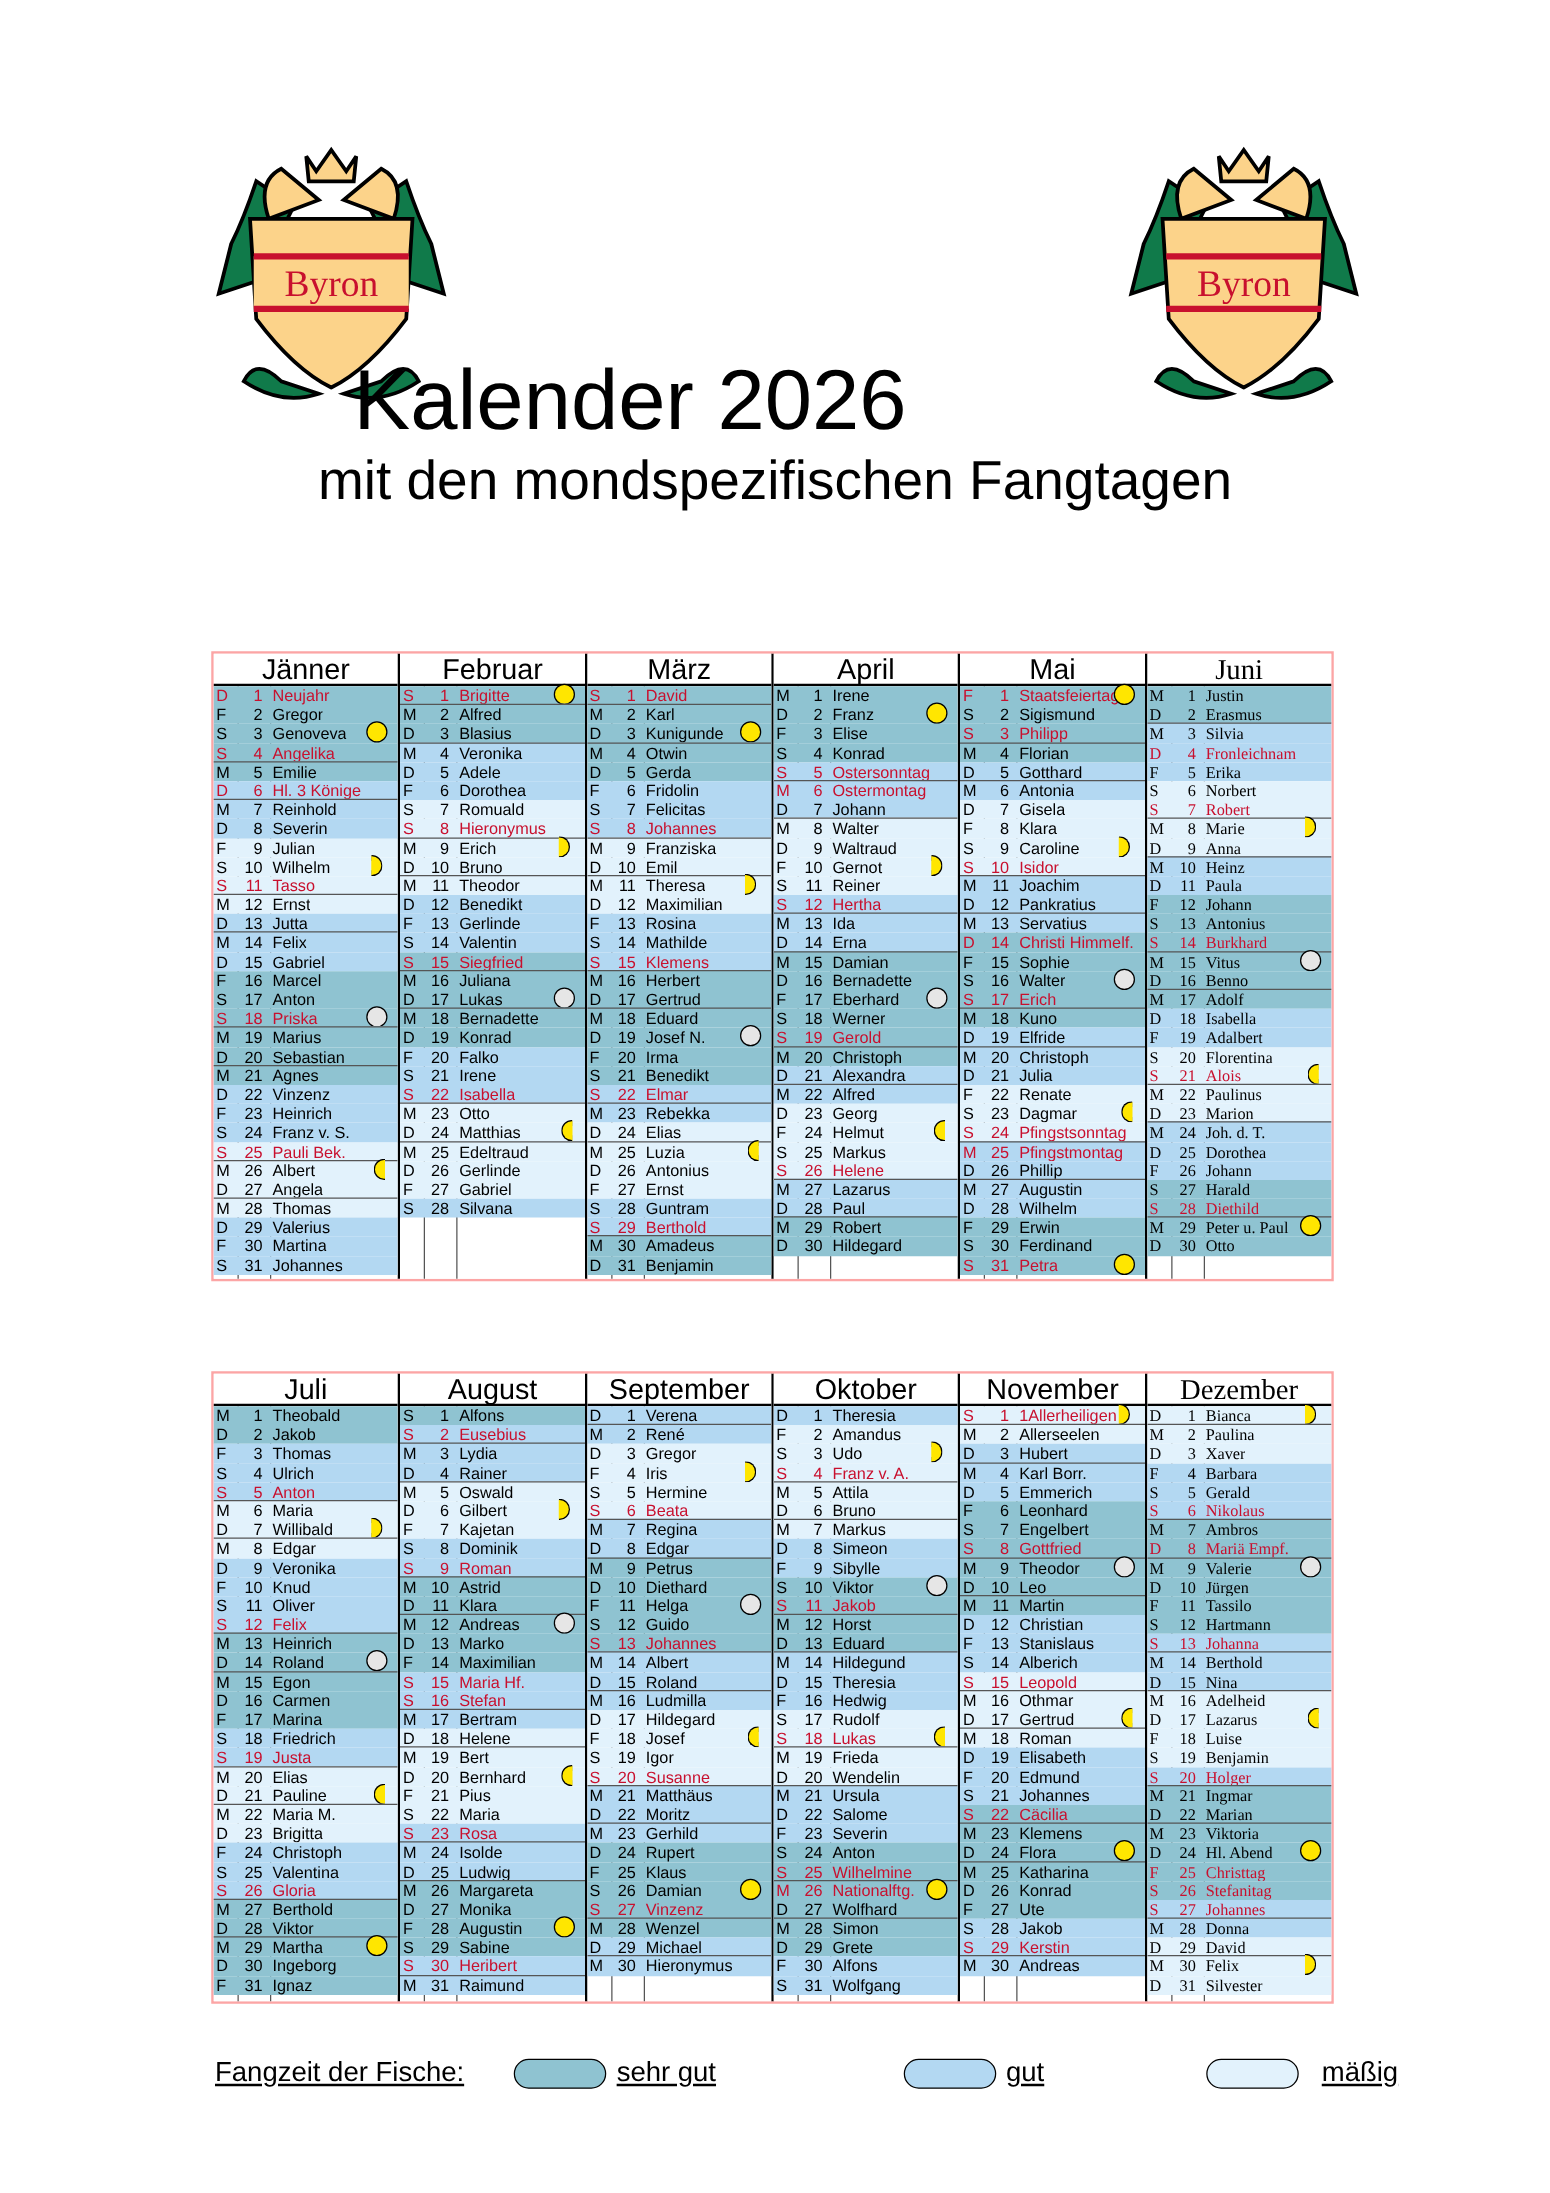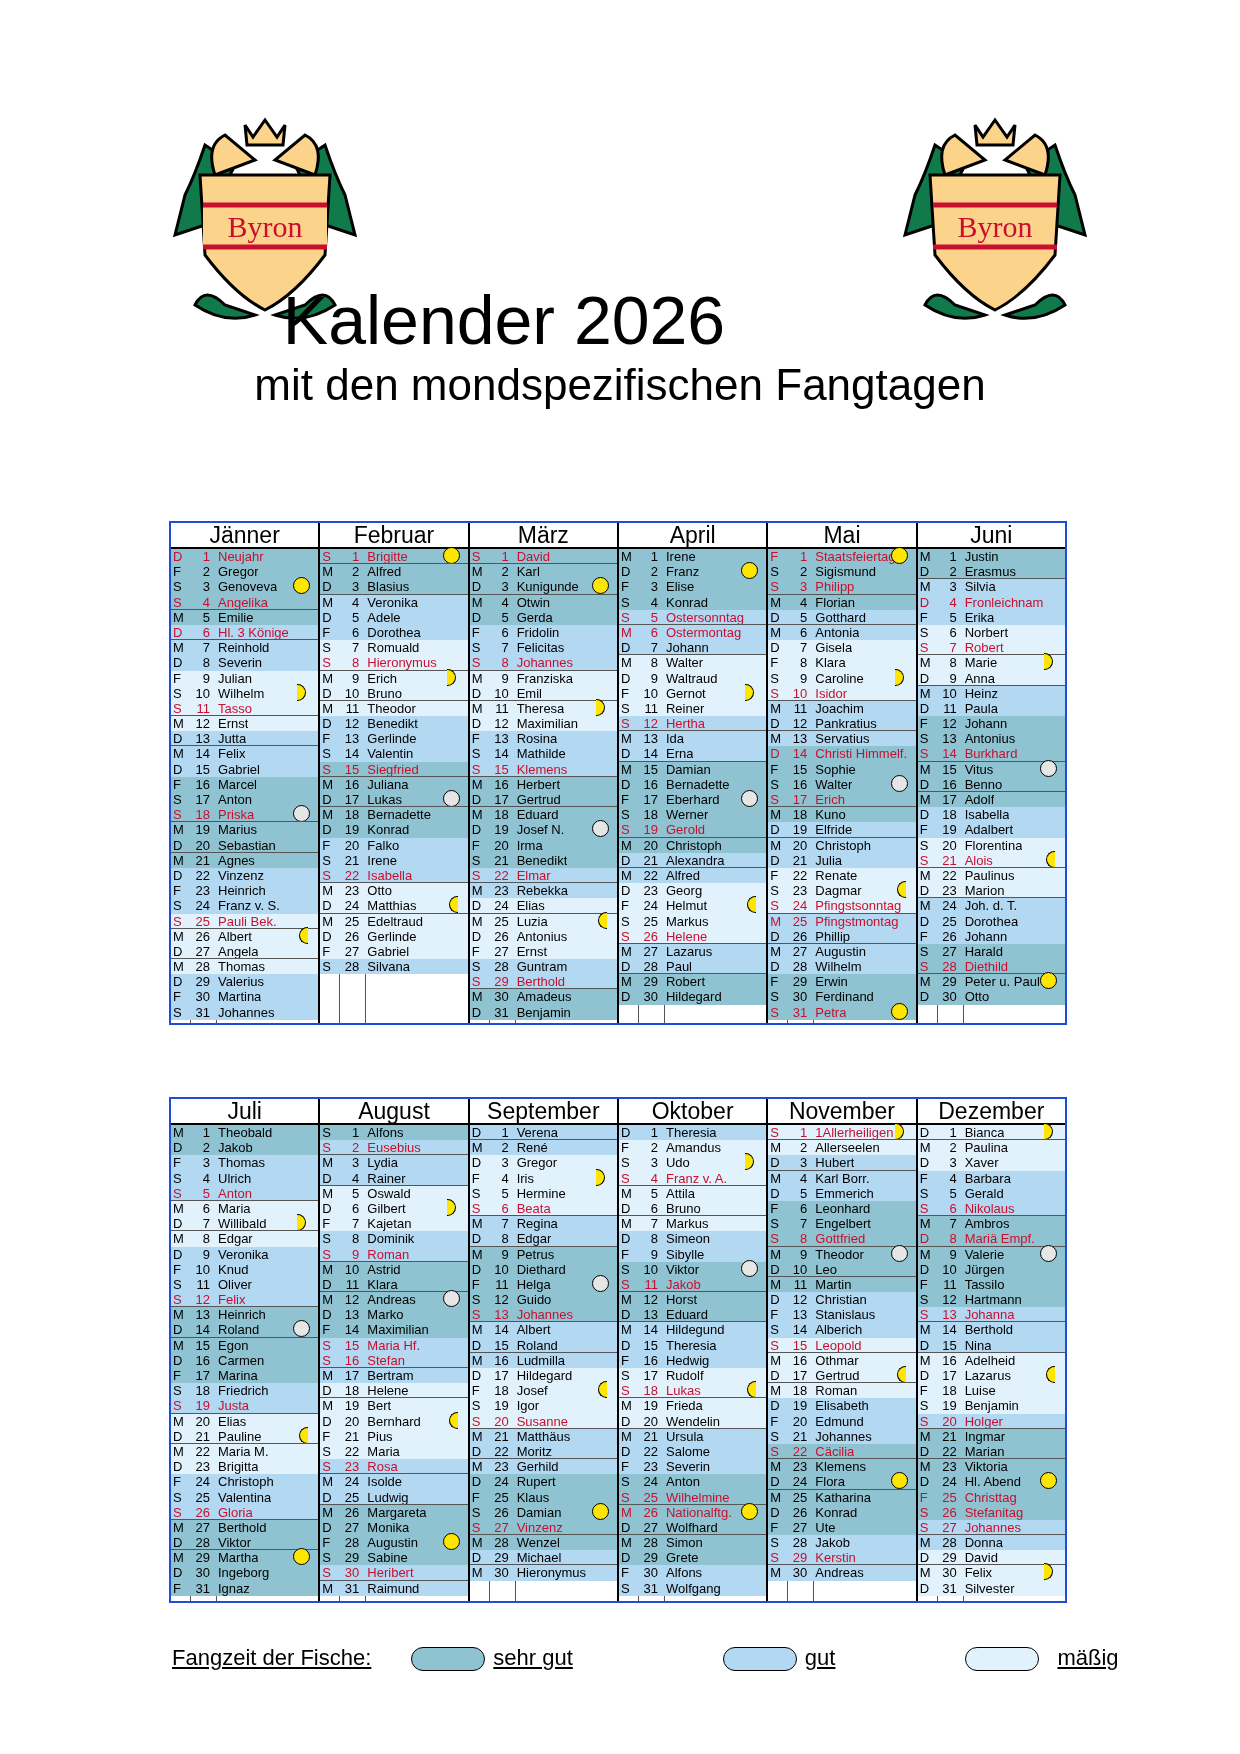--- a/index.html
+++ b/index.html
@@ -1,22 +1,22 @@
 <!DOCTYPE html>
 <html><head>
 <meta charset="utf-8">
 <style>
   html,body{margin:0;padding:0;background:#fff;}
   body{width:1240px;height:1754px;position:relative;overflow:hidden;font-family:"Liberation Sans",sans-serif;color:#000;}
   .crest{position:absolute;width:200px;height:220px;}
   .title{position:absolute;left:0;width:1008px;text-align:center;top:282px;font-size:68px;line-height:76px;}
   .subtitle{position:absolute;left:0;width:1240px;text-align:center;top:360px;font-size:44px;line-height:50px;}
-  .cal{position:absolute;left:169px;width:894px;border:2px solid #1d4ed8;display:flex;background:#fff;}
+  .cal{position:absolute;left:169px;width:894px;border:2px solid #fca5a5;display:flex;background:#fff;}
   .month{width:148px;border-right:2px solid #000;display:flex;flex-direction:column;position:relative;}
-  .month:last-child{border-right:none;}
+  .month:last-child{border-right:none;font-family:Liberation Serif, serif;}
   .mhead{height:24px;line-height:25px;font-size:23px;text-align:center;border-bottom:2px solid #000;background:#fff;}
   .days{position:relative;flex:1;background:#fff;}
   .vline{position:absolute;top:0;bottom:0;width:1px;background:#555;}
   .day{position:relative;height:15.2px;line-height:15px;font-size:13px;display:flex;white-space:nowrap;}
   .day.sep{border-top:1px solid #555;margin-top:-1px;}
   .s1{background:#8fc3d1;}
   .s2{background:#b3d8f2;}
   .s3{background:#e2f2fc;}
   .wd{width:15px;padding-left:2px;}
   .dn{width:22px;text-align:right;padding-right:4px;}

